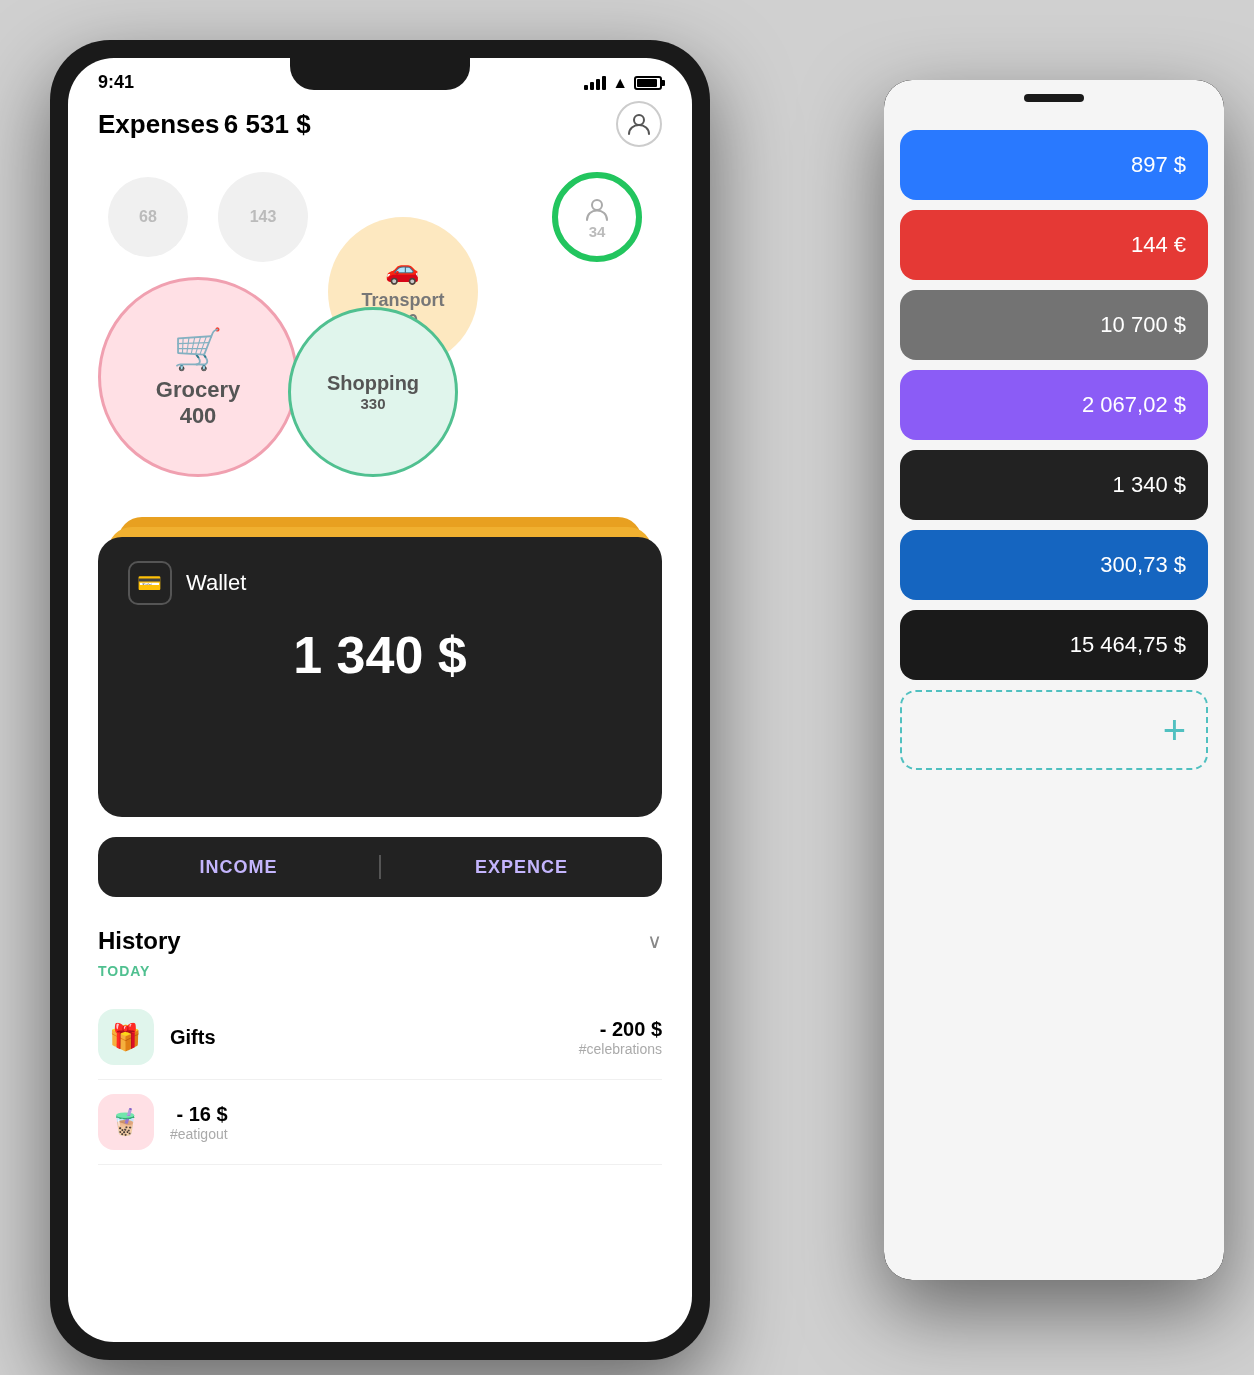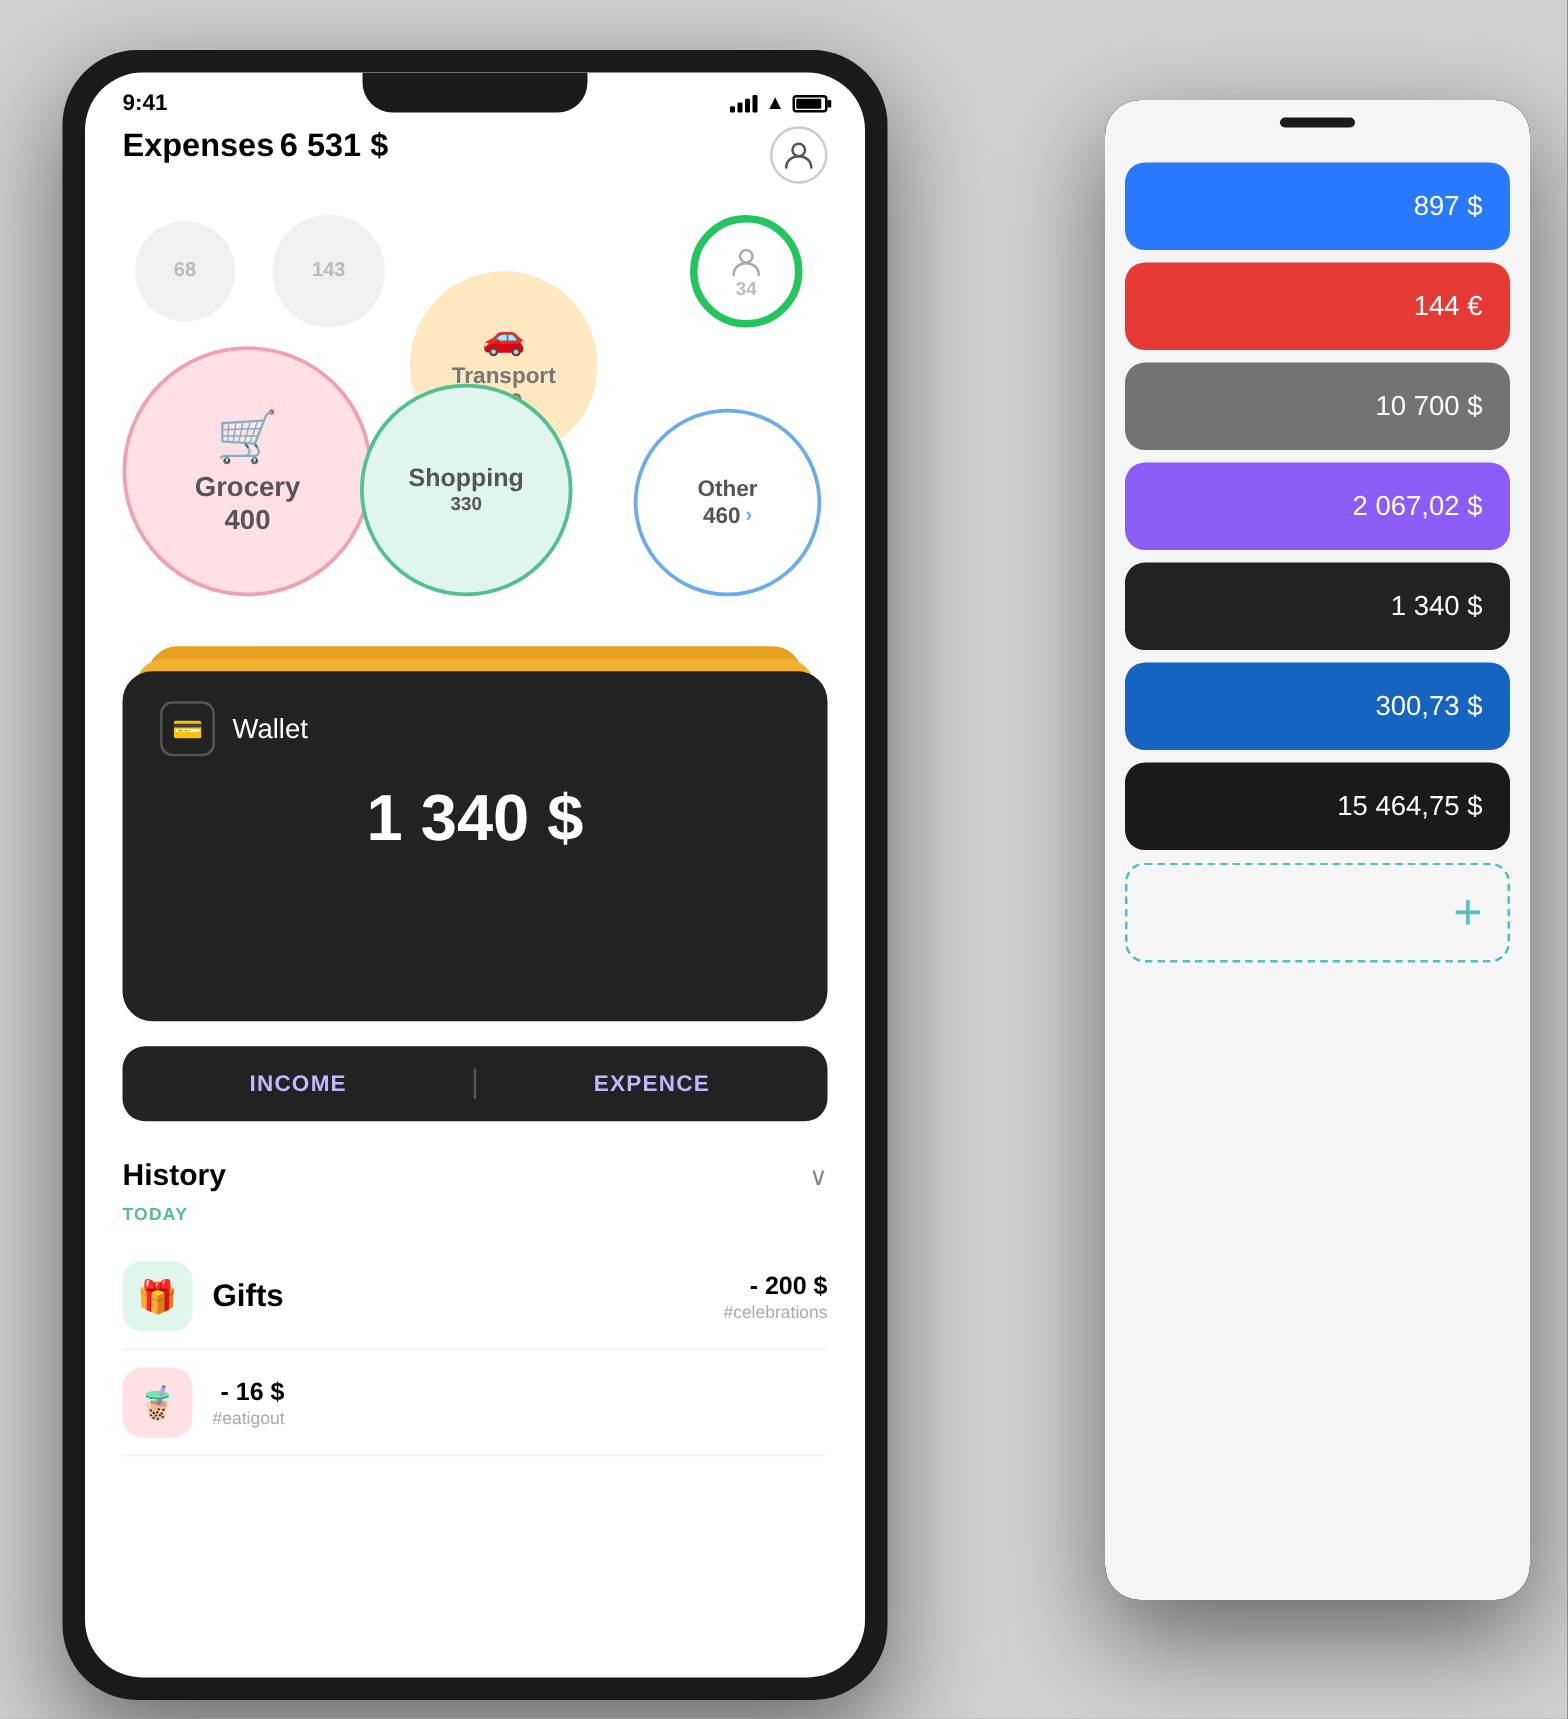--- a/index.html
+++ b/index.html
@@ -101,21 +101,21 @@
       border-radius: 1px;
     }
 
     
     .app-content {
       padding: 0 30px;
     }
     .expenses-header {
       display: flex;
       justify-content: space-between;
-      align-items: flex-start;
+      align-items: center;
       margin-bottom: 20px;
     }
     .expenses-title {
       font-size: 26px;
       font-weight: 700;
       color: #000;
     }
     .expenses-amount {
       font-size: 26px;
       font-weight: 700;
@@ -327,21 +327,21 @@
       border-radius: 16px;
       display: flex;
       align-items: center;
       justify-content: center;
       font-size: 26px;
       flex-shrink: 0;
     }
     .history-icon-gifts { background: #e0f5ec; color: #50c090; }
     .history-icon-cafe { background: #ffe0e5; color: #e05070; }
     .history-info { flex: 1; }
-    .history-name { font-size: 25px; font-weight: 600; color: #000; }
+    .history-name { font-size: 20px; font-weight: 600; color: #000; }
     .history-sub { font-size: 14px; color: #aaa; margin-top: 2px; }
     .history-amount-col { text-align: right; }
     .history-amount { font-size: 20px; font-weight: 600; color: #000; }
     .history-tag { font-size: 14px; color: #aaa; }
 
     
     .android {
       position: absolute;
       right: 30px;
       top: 80px;
@@ -467,27 +467,20 @@
             <span class="bubble-icon">🛒</span>
             <span class="bubble-label">Grocery</span>
             <span class="bubble-value">400</span>
           </div>
 
           <div class="bubble bubble-shopping">
             <span class="bubble-label">Shopping</span>
             <span class="bubble-value">330</span>
           </div>
 
-          <div class="bubble bubble-other">
-            <span class="bubble-label">Other</span>
-            <span style="display:flex;align-items:center;gap:4px">
-              <span class="bubble-value">460</span>
-              <span class="bubble-other-chevron">›</span>
-            </span>
-          </div>
         </div>
 
         <div class="wallet-stack">
           <div class="wallet-card-bg1"></div>
           <div class="wallet-card-bg2"></div>
           <div class="wallet-card-main">
             <div class="wallet-top">
               <div class="wallet-icon-box">
                 <span>💳</span>
               </div>

